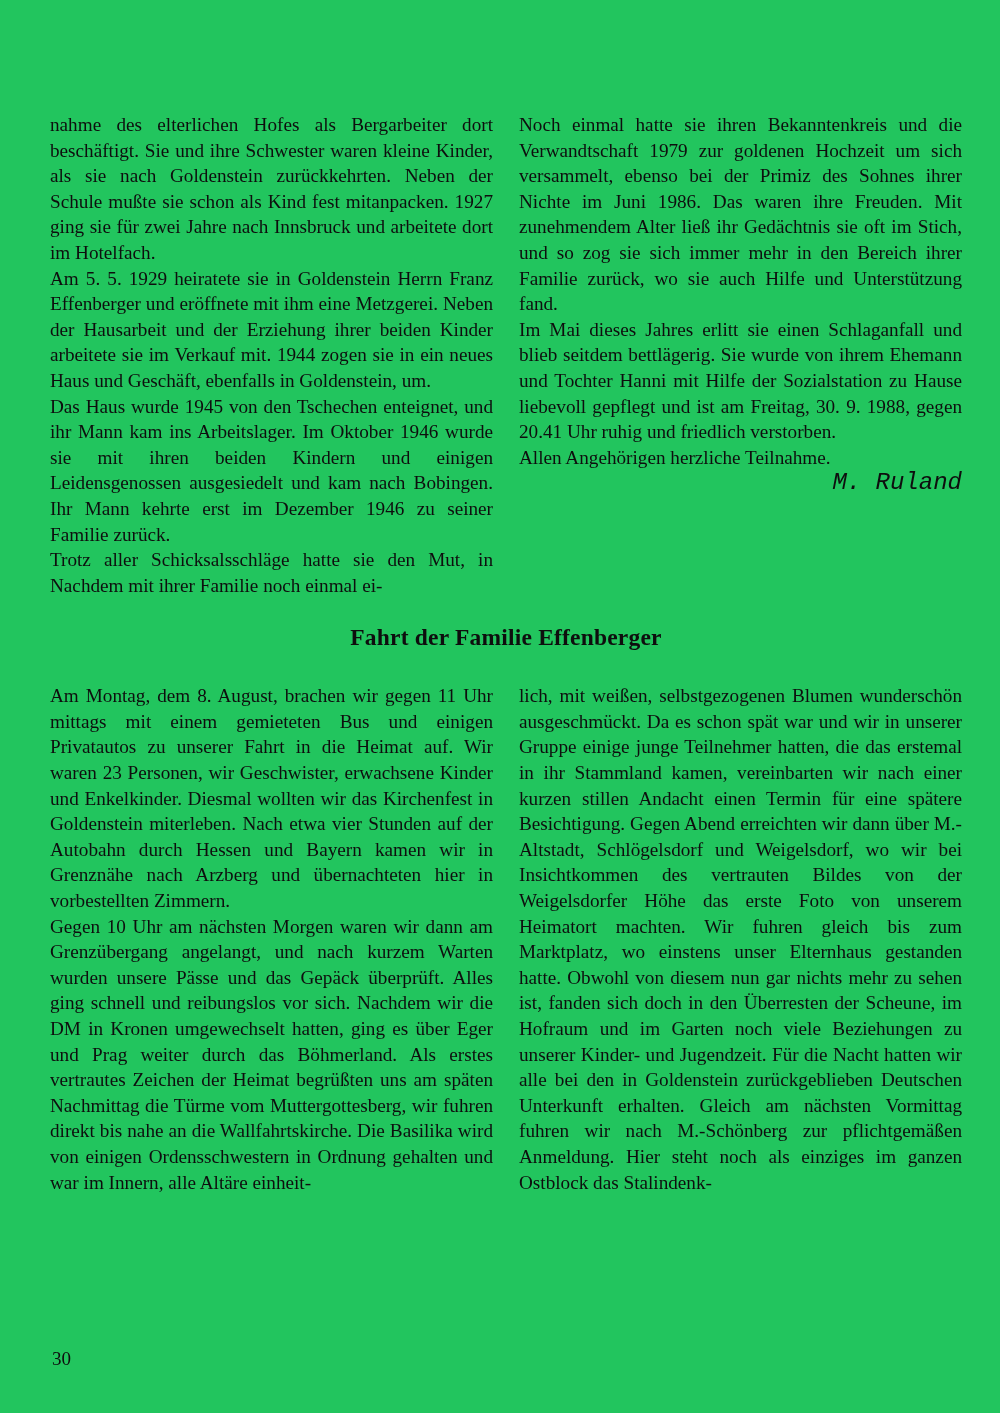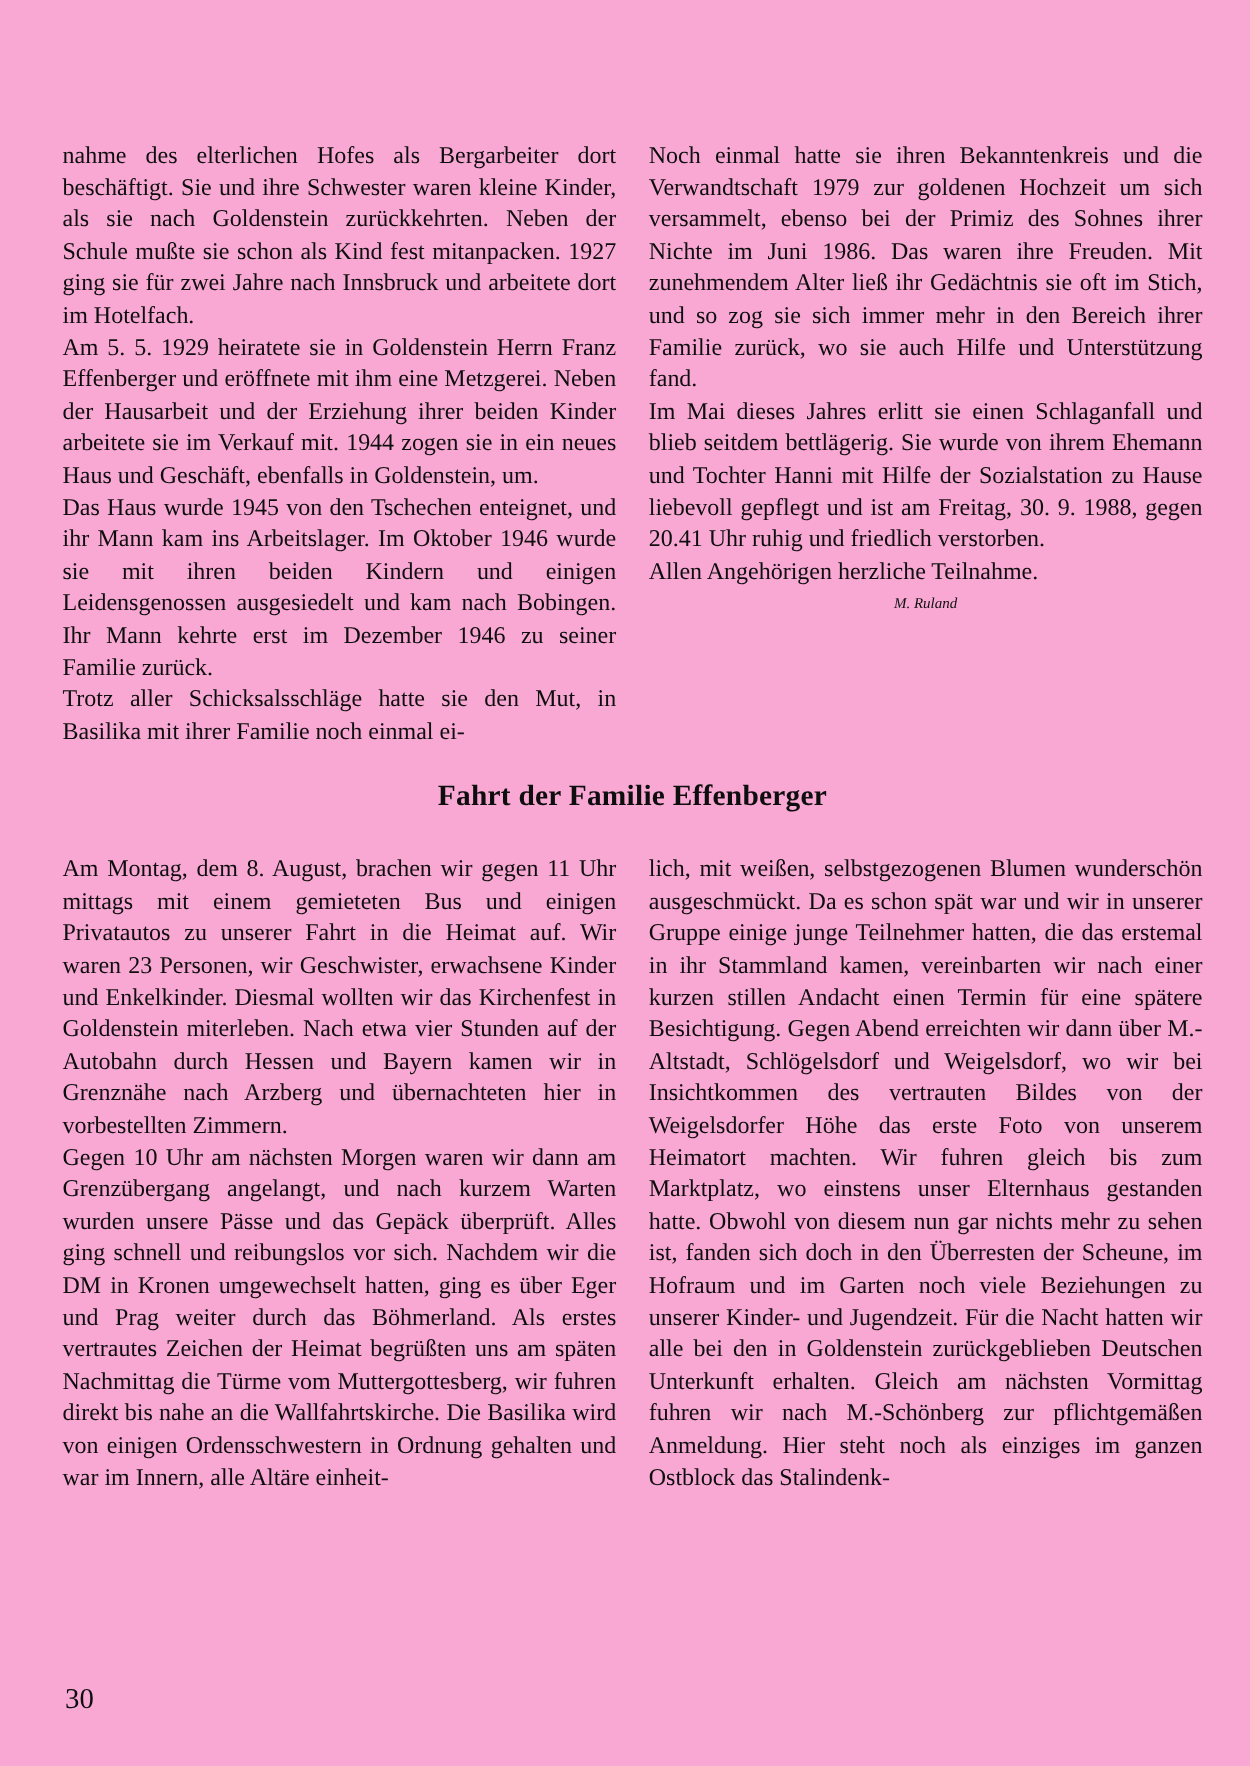--- a/index.html
+++ b/index.html
@@ -13,21 +13,21 @@
     font-family: "Liberation Serif", serif;
     color: #0e0e0e;
     position: relative;
     overflow: hidden;
   }
   .page {
     position: absolute;
     left: 0; top: 0;
     width: 1000px;
     height: 1413px;
-    background: #f9a8d4;
+    background: #22c55e;
   }
   .content {
     position: absolute;
     left: 50px;
     top: 112px;
     width: 912px;
   }
   .cols {
     display: flex;
     justify-content: space-between;
@@ -40,59 +40,59 @@
     margin: 0;
     font-size: 19.2px;
     line-height: 25.6px;
     text-align: justify;
     text-justify: inter-word;
     hyphens: manual;
   }
   p.indent-none { text-indent: 0; }
   .sig {
     margin: 0;
-    font-size: 12px;
+    font-size: 24px;
     line-height: 25.6px;
-    text-align: center;
+    text-align: right;
     font-style: italic;
-    font-family: Liberation Serif, serif;
+    font-family: Liberation Mono, monospace;
   }
   .article-title {
     margin-top: 24px;
     margin-bottom: 0;
     text-align: center;
     font-weight: bold;
     font-size: 23.5px;
     line-height: 31px;
     letter-spacing: 0.2px;
   }
   .article-title .line2 { display: block; }
   .section2 {
     margin-top: 30px;
   }
   .page-number {
     position: absolute;
     left: 52px;
     top: 1348px;
-    font-size: 23px;
+    font-size: 19px;
     line-height: 22px;
   }
 </style>
 </head>
 <body>
 
 <div class="page">
   <div class="content">
 
     <div class="cols">
       <div class="col">
         <p class="indent-none">nahme des elterlichen Hofes als Bergarbeiter dort beschäftigt. Sie und ihre Schwester waren kleine Kinder, als sie nach Goldenstein zurückkehrten. Neben der Schule mußte sie schon als Kind fest mitanpacken. 1927 ging sie für zwei Jahre nach Innsbruck und arbeitete dort im Hotelfach.</p>
         <p class="indent-none">Am 5. 5. 1929 heiratete sie in Goldenstein Herrn Franz Effenberger und eröffnete mit ihm eine Metzgerei. Neben der Hausarbeit und der Erziehung ihrer beiden Kinder arbeitete sie im Verkauf mit. 1944 zogen sie in ein neues Haus und Geschäft, ebenfalls in Goldenstein, um.</p>
         <p class="indent-none">Das Haus wurde 1945 von den Tschechen enteignet, und ihr Mann kam ins Arbeitslager. Im Oktober 1946 wurde sie mit ihren beiden Kindern und einigen Leidensgenossen ausgesiedelt und kam nach Bobingen. Ihr Mann kehrte erst im Dezember 1946 zu seiner Familie zurück.</p>
-        <p class="indent-none">Trotz aller Schicksalsschläge hatte sie den Mut, in Basilika mit ihrer Familie noch einmal ei-</p>
+        <p class="indent-none">Trotz aller Schicksalsschläge hatte sie den Mut, in Nachdem mit ihrer Familie noch einmal ei-</p>
       </div>
       <div class="col">
         <p class="indent-none">Noch einmal hatte sie ihren Bekanntenkreis und die Verwandtschaft 1979 zur goldenen Hochzeit um sich versammelt, ebenso bei der Primiz des Sohnes ihrer Nichte im Juni 1986. Das waren ihre Freuden. Mit zunehmendem Alter ließ ihr Gedächtnis sie oft im Stich, und so zog sie sich immer mehr in den Bereich ihrer Familie zurück, wo sie auch Hilfe und Unterstützung fand.</p>
         <p class="indent-none">Im Mai dieses Jahres erlitt sie einen Schlaganfall und blieb seitdem bettlägerig. Sie wurde von ihrem Ehemann und Tochter Hanni mit Hilfe der Sozialstation zu Hause liebevoll gepflegt und ist am Freitag, 30. 9. 1988, gegen 20.41 Uhr ruhig und friedlich verstorben.</p>
         <p class="indent-none">Allen Angehörigen herzliche Teilnahme.</p>
         <p class="sig">M. Ruland</p>
       </div>
     </div>
 
     <div class="article-title">

